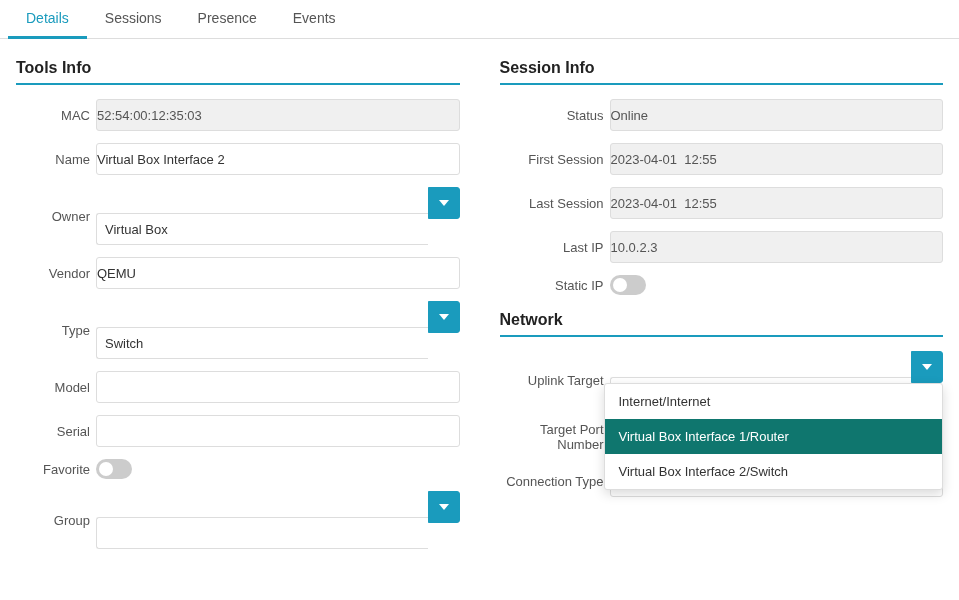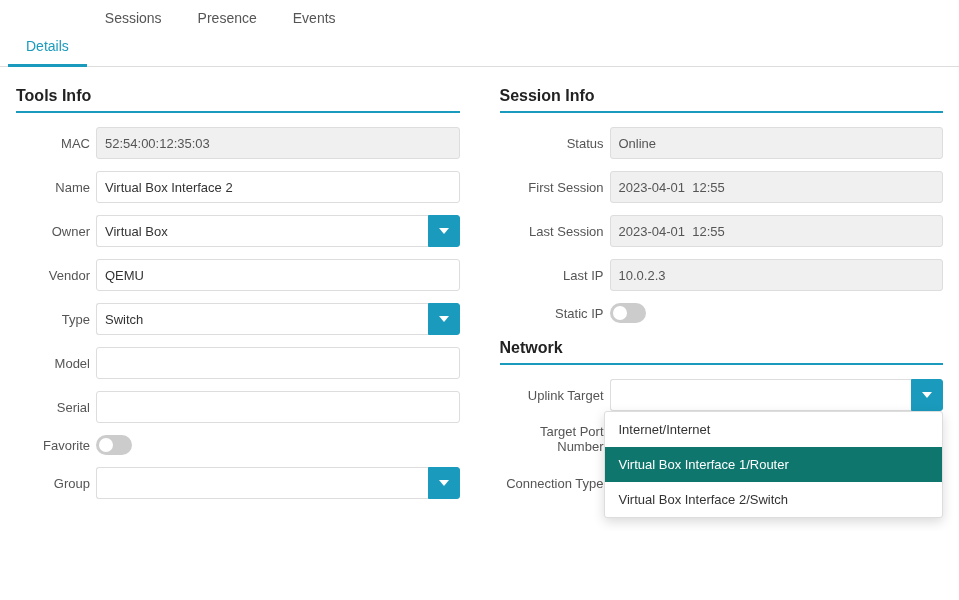--- a/index.html
+++ b/index.html
@@ -22,21 +22,20 @@
       cursor: pointer;
       color: #555;
       border-bottom: 3px solid transparent;
       margin-bottom: -1px;
       font-size: 14px;
     }
     .tab.active {
       color: #1a9bbd;
       border-bottom: 3px solid #1a9bbd;
       font-weight: 500;
-      margin-top: 28px;
     }
 
     
     .content {
       display: flex;
       gap: 0;
       padding: 20px 16px;
     }
     .left-panel {
       flex: 1;
@@ -72,21 +71,21 @@
       padding-right: 6px;
       color: #555;
       font-size: 13px;
       flex-shrink: 0;
     }
     .form-control {
       flex: 1;
       height: 32px;
       border: 1px solid #ddd;
       border-radius: 3px;
-      padding: 0 8px;
+      padding: 0 0;
       font-size: 13px;
       background: #fff;
       color: #333;
       outline: none;
     }
     .form-control.readonly {
       background: #f0f0f0;
       color: #555;
     }
 
@@ -99,20 +98,21 @@
       flex: 1;
       height: 32px;
       border: 1px solid #ddd;
       border-right: none;
       border-radius: 3px 0 0 3px;
       padding: 0 8px;
       font-size: 13px;
       background: #fff;
       color: #333;
       outline: none;
+      margin-top: 26px;
     }
     .dropdown-btn {
       width: 32px;
       height: 32px;
       background: #1a9bbd;
       border: 1px solid #1a9bbd;
       border-radius: 0 3px 3px 0;
       display: flex;
       align-items: center;
       justify-content: center;

